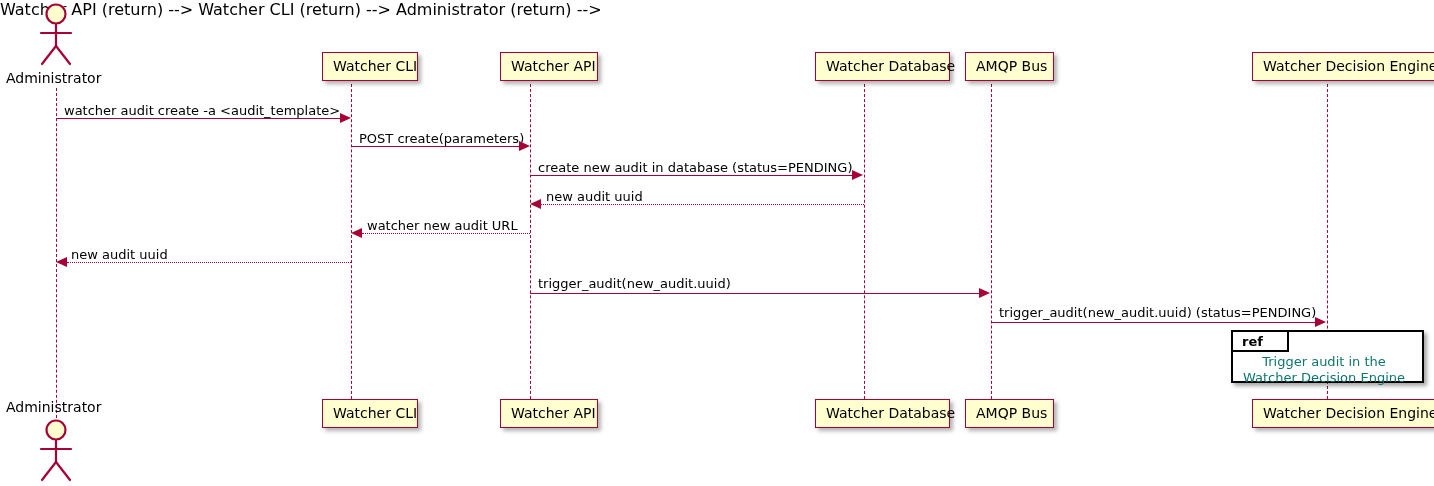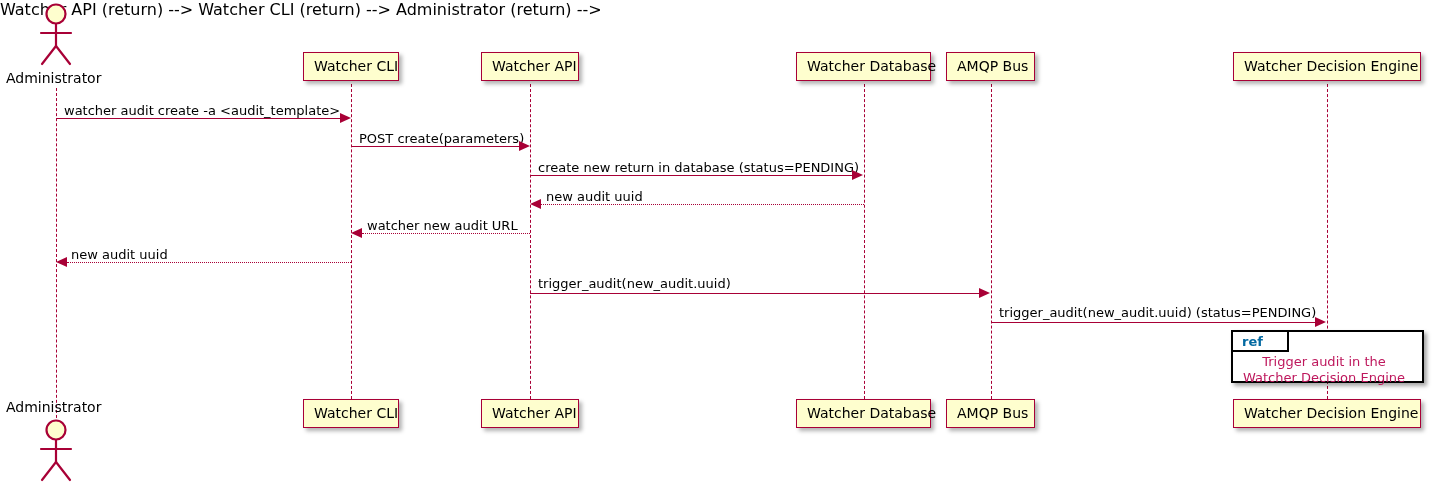--- a/index.html
+++ b/index.html
@@ -27,20 +27,21 @@
     border: 1.5px solid #A80036;
     color: #000000;
     font-size: 14px;
     line-height: 1;
     padding: 6px 10px 7px 10px;
     box-sizing: border-box;
     white-space: nowrap;
     text-align: right;
     box-shadow: 3px 3px 4px rgba(0,0,0,0.30);
     z-index: 4;
+    margin-left: 19px;
   }
   .actor {
     position: absolute;
     z-index: 4;
   }
   .actor-label {
     position: absolute;
     font-size: 14px;
     color: #000000;
     white-space: nowrap;
@@ -96,31 +97,31 @@
     border-right: 2px solid #000000;
     border-bottom: 2px solid #000000;
     box-sizing: border-box;
   }
   .ref-tab-label {
     position: absolute;
     left: 9px;
     top: 2px;
     font-size: 13px;
     font-weight: bold;
-    color: #0369a1;
+    color: #000000;
     font-family: "DejaVu Sans", sans-serif;
   }
   .ref-body {
     position: absolute;
     left: 0;
     right: 7px;
     top: 22px;
     text-align: center;
     font-size: 13px;
-    color: #be185d;
+    color: #0f766e;
     line-height: 16px;
   }
 </style>
 </head>
 <body>
 
 <div id="diagram">
 
   
   <div class="lifeline" style="left:56px; top:88px; height:340px;"></div>
@@ -165,21 +166,21 @@
   <div class="msg-label" style="left:64px; top:103px;">watcher audit create -a &lt;audit_template&gt;</div>
   <div class="msg-line" style="left:56px; top:118px; width:285px;"></div>
   <div class="arrow-head right" style="left:340px; top:113px;"></div>
 
   
   <div class="msg-label" style="left:359px; top:131px;">POST create(parameters)</div>
   <div class="msg-line" style="left:351px; top:146px; width:169px;"></div>
   <div class="arrow-head right" style="left:519px; top:141px;"></div>
 
   
-  <div class="msg-label" style="left:538px; top:160px;">create new return in database (status=PENDING)</div>
+  <div class="msg-label" style="left:538px; top:160px;">create new audit in database (status=PENDING)</div>
   <div class="msg-line" style="left:530px; top:175px; width:323px;"></div>
   <div class="arrow-head right" style="left:852px; top:170px;"></div>
 
    Watcher API (return) --&gt;
   <div class="msg-label" style="left:546px; top:189px;">new audit uuid</div>
   <div class="msg-line dotted" style="left:541px; top:204px; width:323px;"></div>
   <div class="arrow-head left" style="left:530px; top:199px;"></div>
 
    Watcher CLI (return) --&gt;
   <div class="msg-label" style="left:367px; top:218px;">watcher new audit URL</div>

